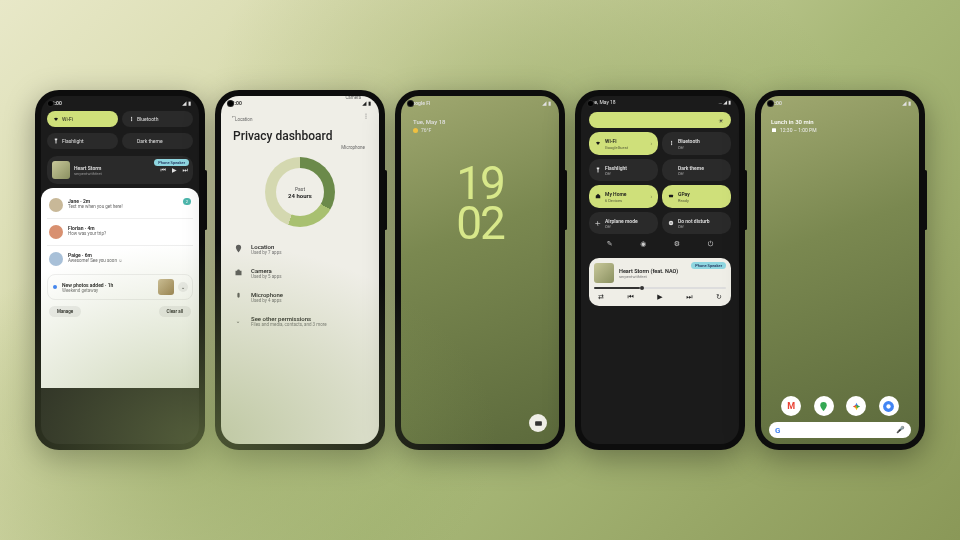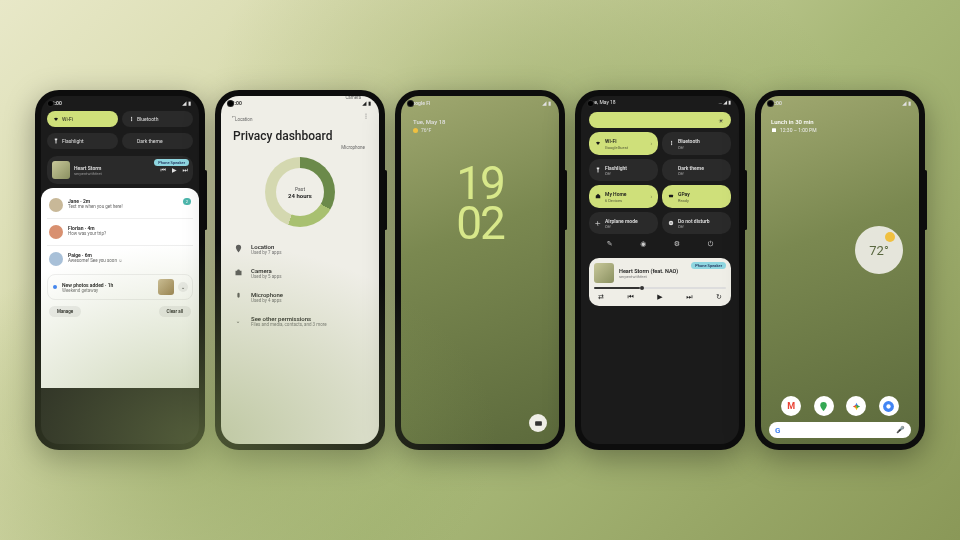--- a/index.html
+++ b/index.html
@@ -414,24 +414,20 @@
       <span>12:00</span>
       <span class="right"><span>◢</span><span>▮</span></span>
     </div>
     <div class="glance">Lunch in 30 min</div>
     <div class="glance2">
       <svg class="ic-svg" viewBox="0 0 24 24" style="fill:#fff">
           <rect x="4" y="5" width="16" height="15" rx="2"></rect>
         </svg>
       <span>12:30 – 1:00 PM</span>
     </div>
-    <div class="weather-widget">
-      <div class="sun"></div>
-      <div class="temp">72°</div>
-    </div>
     <div class="dock">
       <div class="app-ic gmail">
           <span style="color:#ea4335;font-weight:700">M</span>
         </div>
       <div class="app-ic maps">
           <svg viewBox="0 0 24 24" width="11" height="11">
             <path fill="#34a853" d="M12 2a7 7 0 017 7c0 5-7 13-7 13S5 14 5 9a7 7 0 017-7z"></path>
           </svg>
         </div>
       <div class="app-ic photos">

